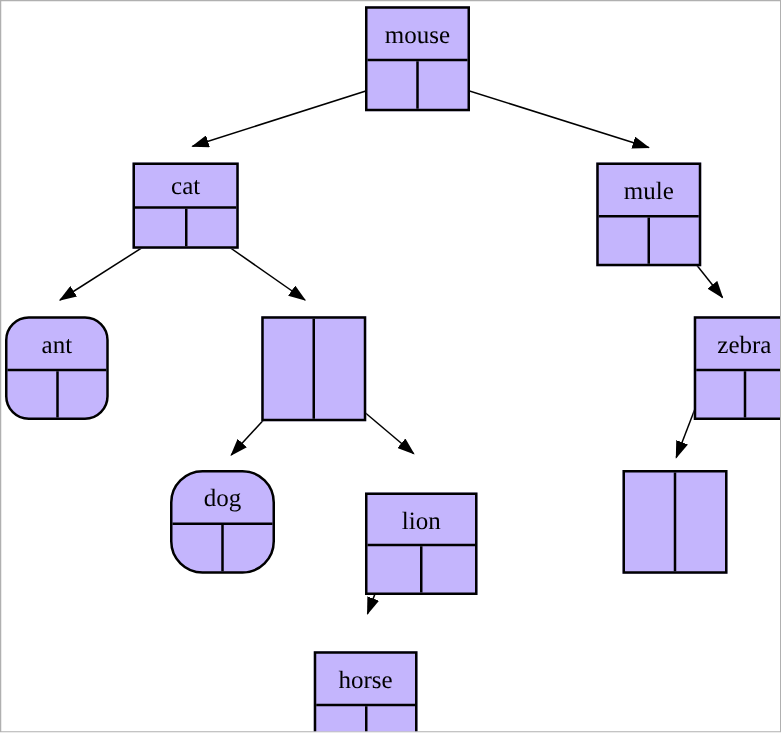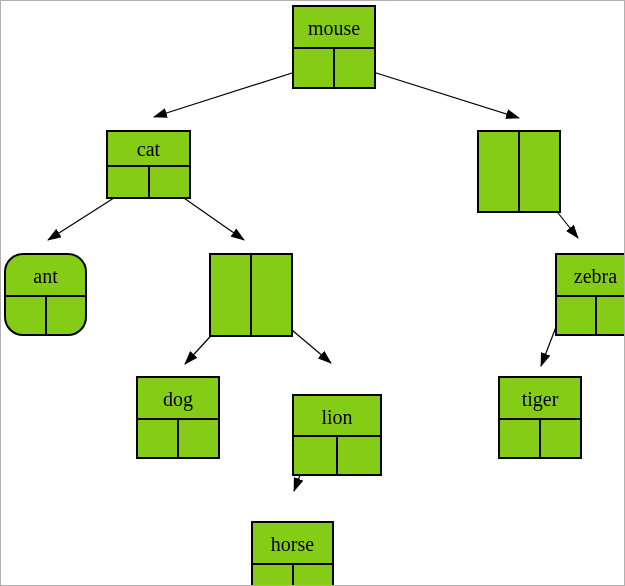--- a/index.html
+++ b/index.html
@@ -20,21 +20,21 @@
   .edges-layer {
     position: absolute;
     left: 0;
     top: 0;
     pointer-events: none;
   }
   .node {
     position: absolute;
     box-sizing: border-box;
     border: 2px solid #000000;
-    background: #84cc16;
+    background: #c4b5fd;
     display: flex;
     flex-direction: column;
   }
   .node .label {
     flex: 1 1 50%;
     display: flex;
     align-items: center;
     justify-content: center;
     border-bottom: 2px solid #000000;
     font-size: 20px;
@@ -84,20 +84,21 @@
         </div>
       </div>
       <div class="node" style="left: 105px; top: 129px; width: 85px; height: 69px;">
         <div class="label">cat</div>
         <div class="cells">
           <div class="cell"></div>
           <div class="cell right"></div>
         </div>
       </div>
       <div class="node" style="left: 476px; top: 129px; width: 84px; height: 83px;">
+        <div class="label">mule</div>
         <div class="cells">
           <div class="cell"></div>
           <div class="cell right"></div>
         </div>
       </div>
       <div class="node" style="left: 3px; top: 252px; width: 83px; height: 83px; border-radius: 19px;">
         <div class="label">ant</div>
         <div class="cells">
           <div class="cell"></div>
           <div class="cell right"></div>
@@ -109,36 +110,35 @@
           <div class="cell right"></div>
         </div>
       </div>
       <div class="node" style="left: 538px; top: 252px; width: 81px; height: 83px; margin-left: 16px;">
         <div class="label">zebra</div>
         <div class="cells">
           <div class="cell"></div>
           <div class="cell right"></div>
         </div>
       </div>
-      <div class="node" style="left: 135px; top: 375px; width: 84px; height: 83px;">
+      <div class="node" style="left: 135px; top: 375px; width: 84px; height: 83px; border-radius: 26px;">
         <div class="label">dog</div>
         <div class="cells">
           <div class="cell"></div>
           <div class="cell right"></div>
         </div>
       </div>
       <div class="node" style="left: 291px; top: 393px; width: 90px; height: 82px;">
         <div class="label">lion</div>
         <div class="cells">
           <div class="cell"></div>
           <div class="cell right"></div>
         </div>
       </div>
       <div class="node" style="left: 497px; top: 375px; width: 84px; height: 83px;">
-        <div class="label">tiger</div>
         <div class="cells">
           <div class="cell"></div>
           <div class="cell right"></div>
         </div>
       </div>
       <div class="node" style="left: 250px; top: 520px; width: 83px; height: 84px;">
         <div class="label">horse</div>
         <div class="cells">
           <div class="cell"></div>
           <div class="cell right"></div>

